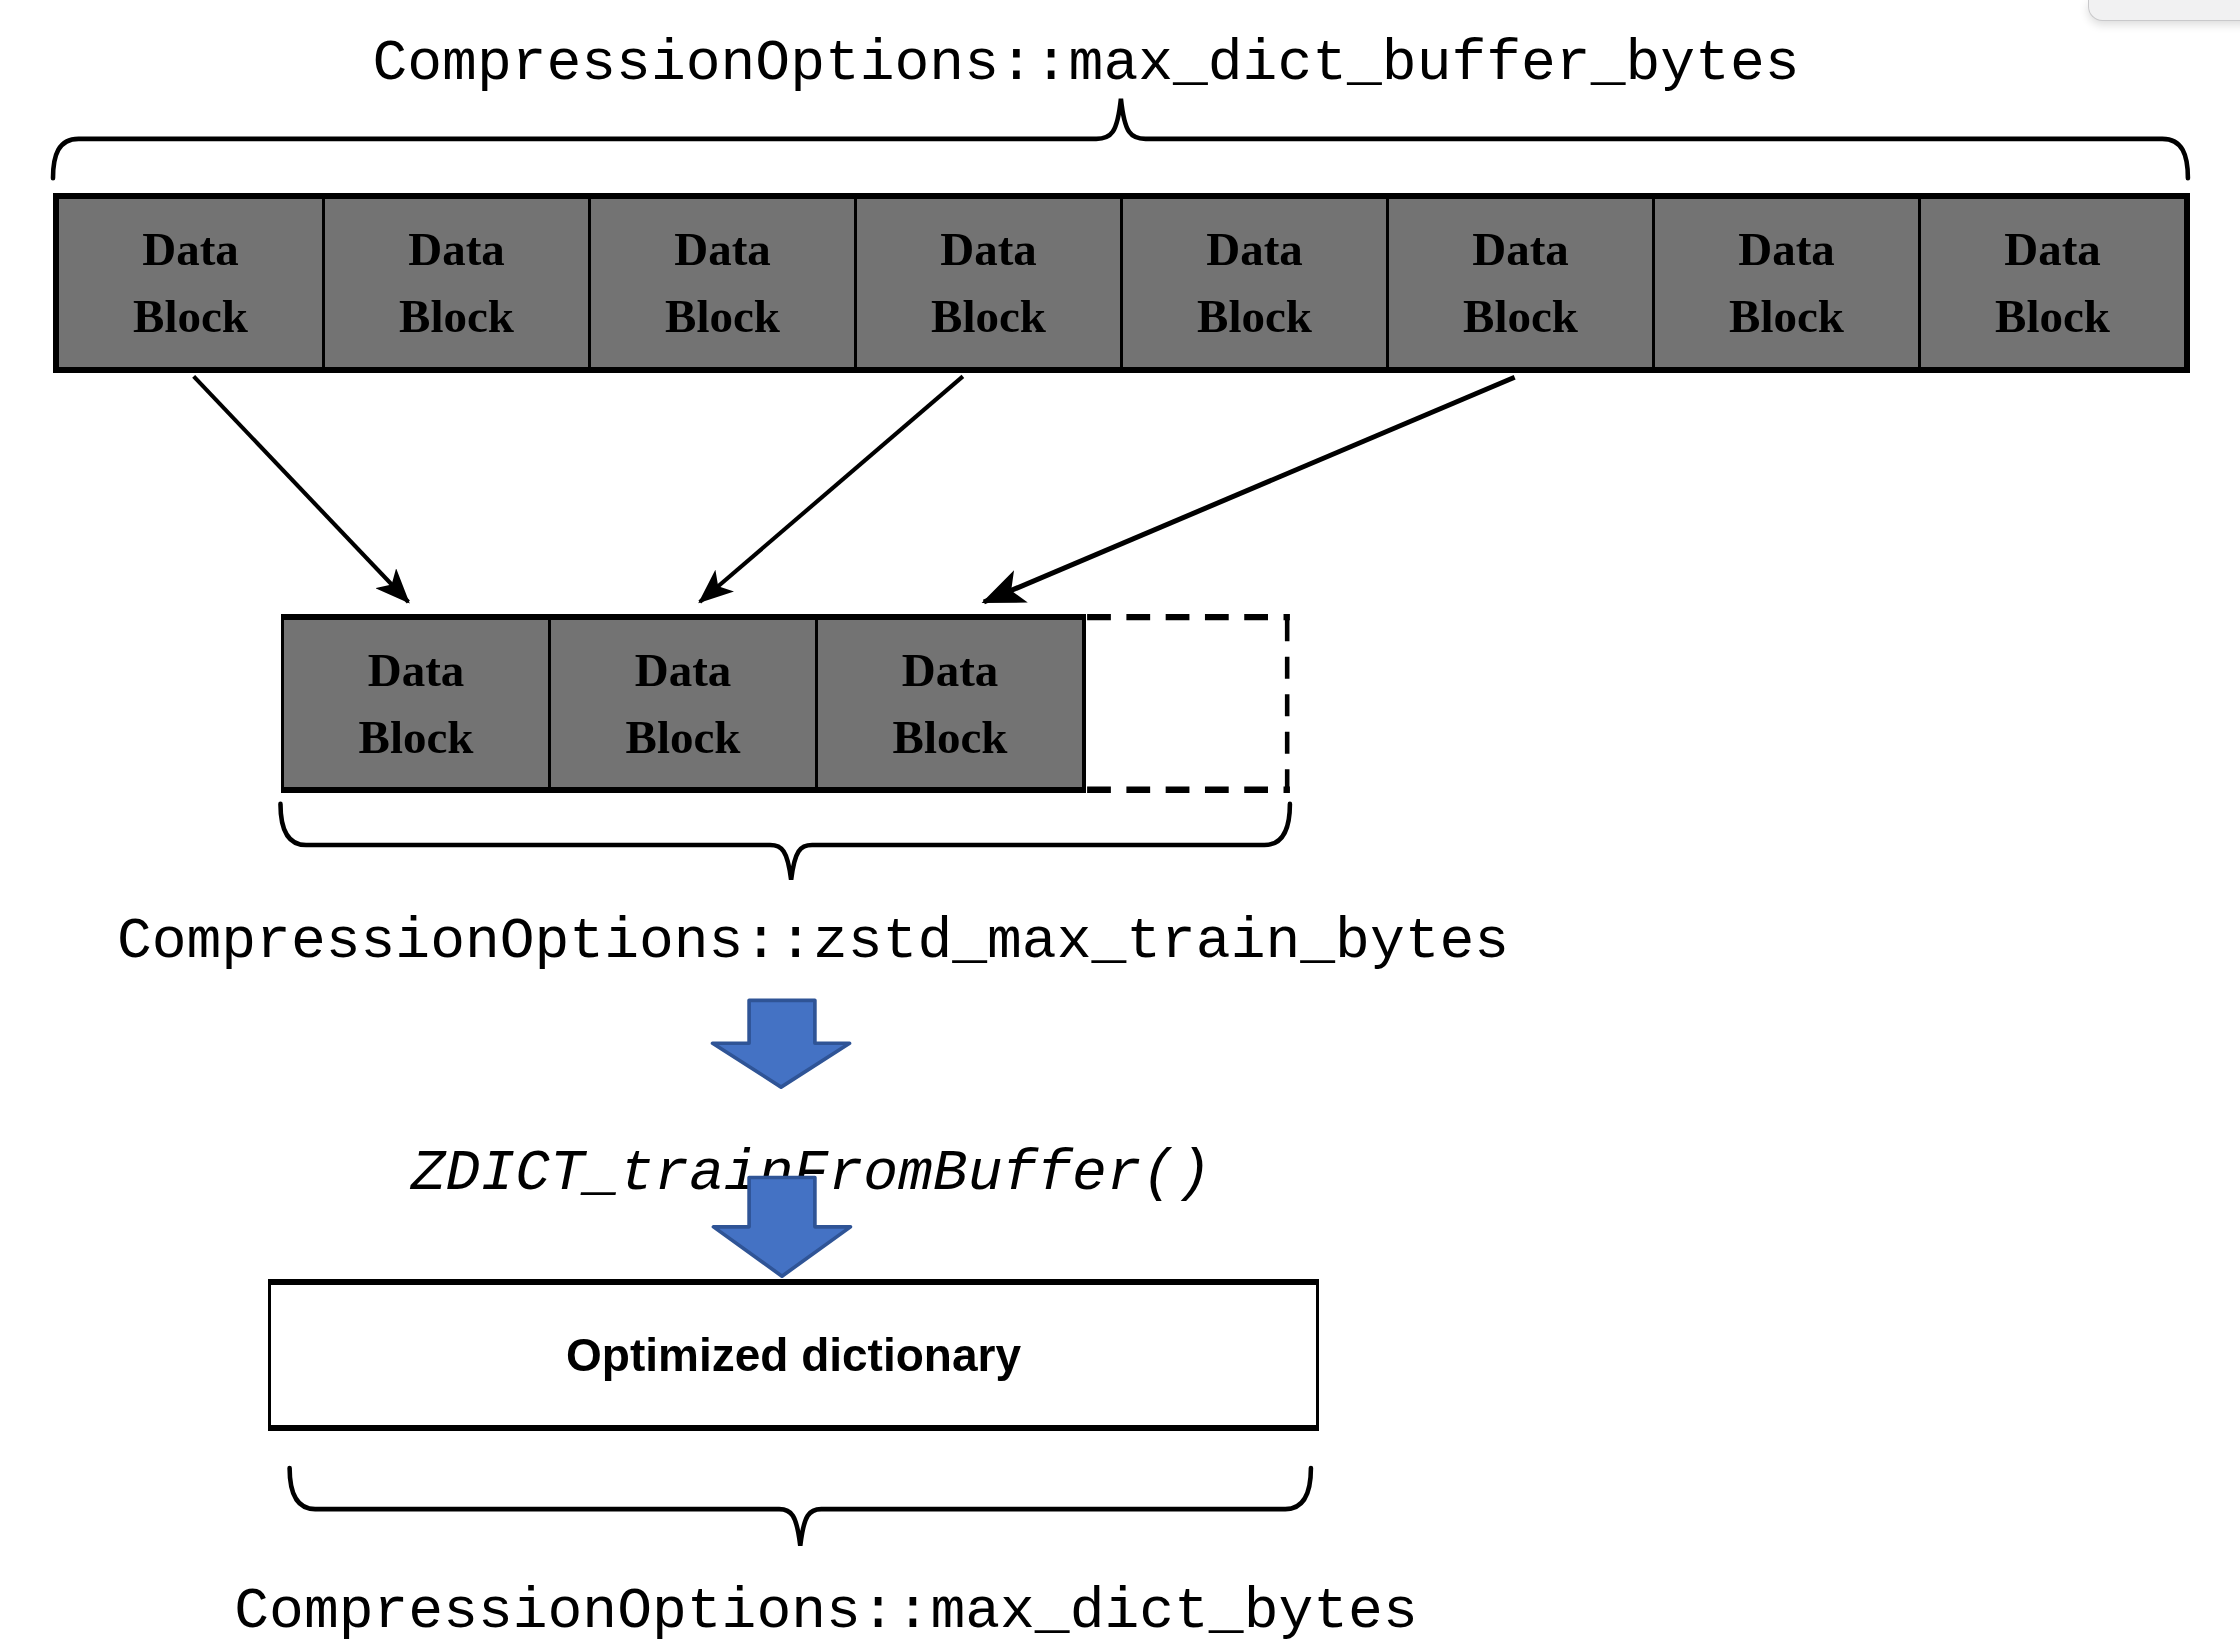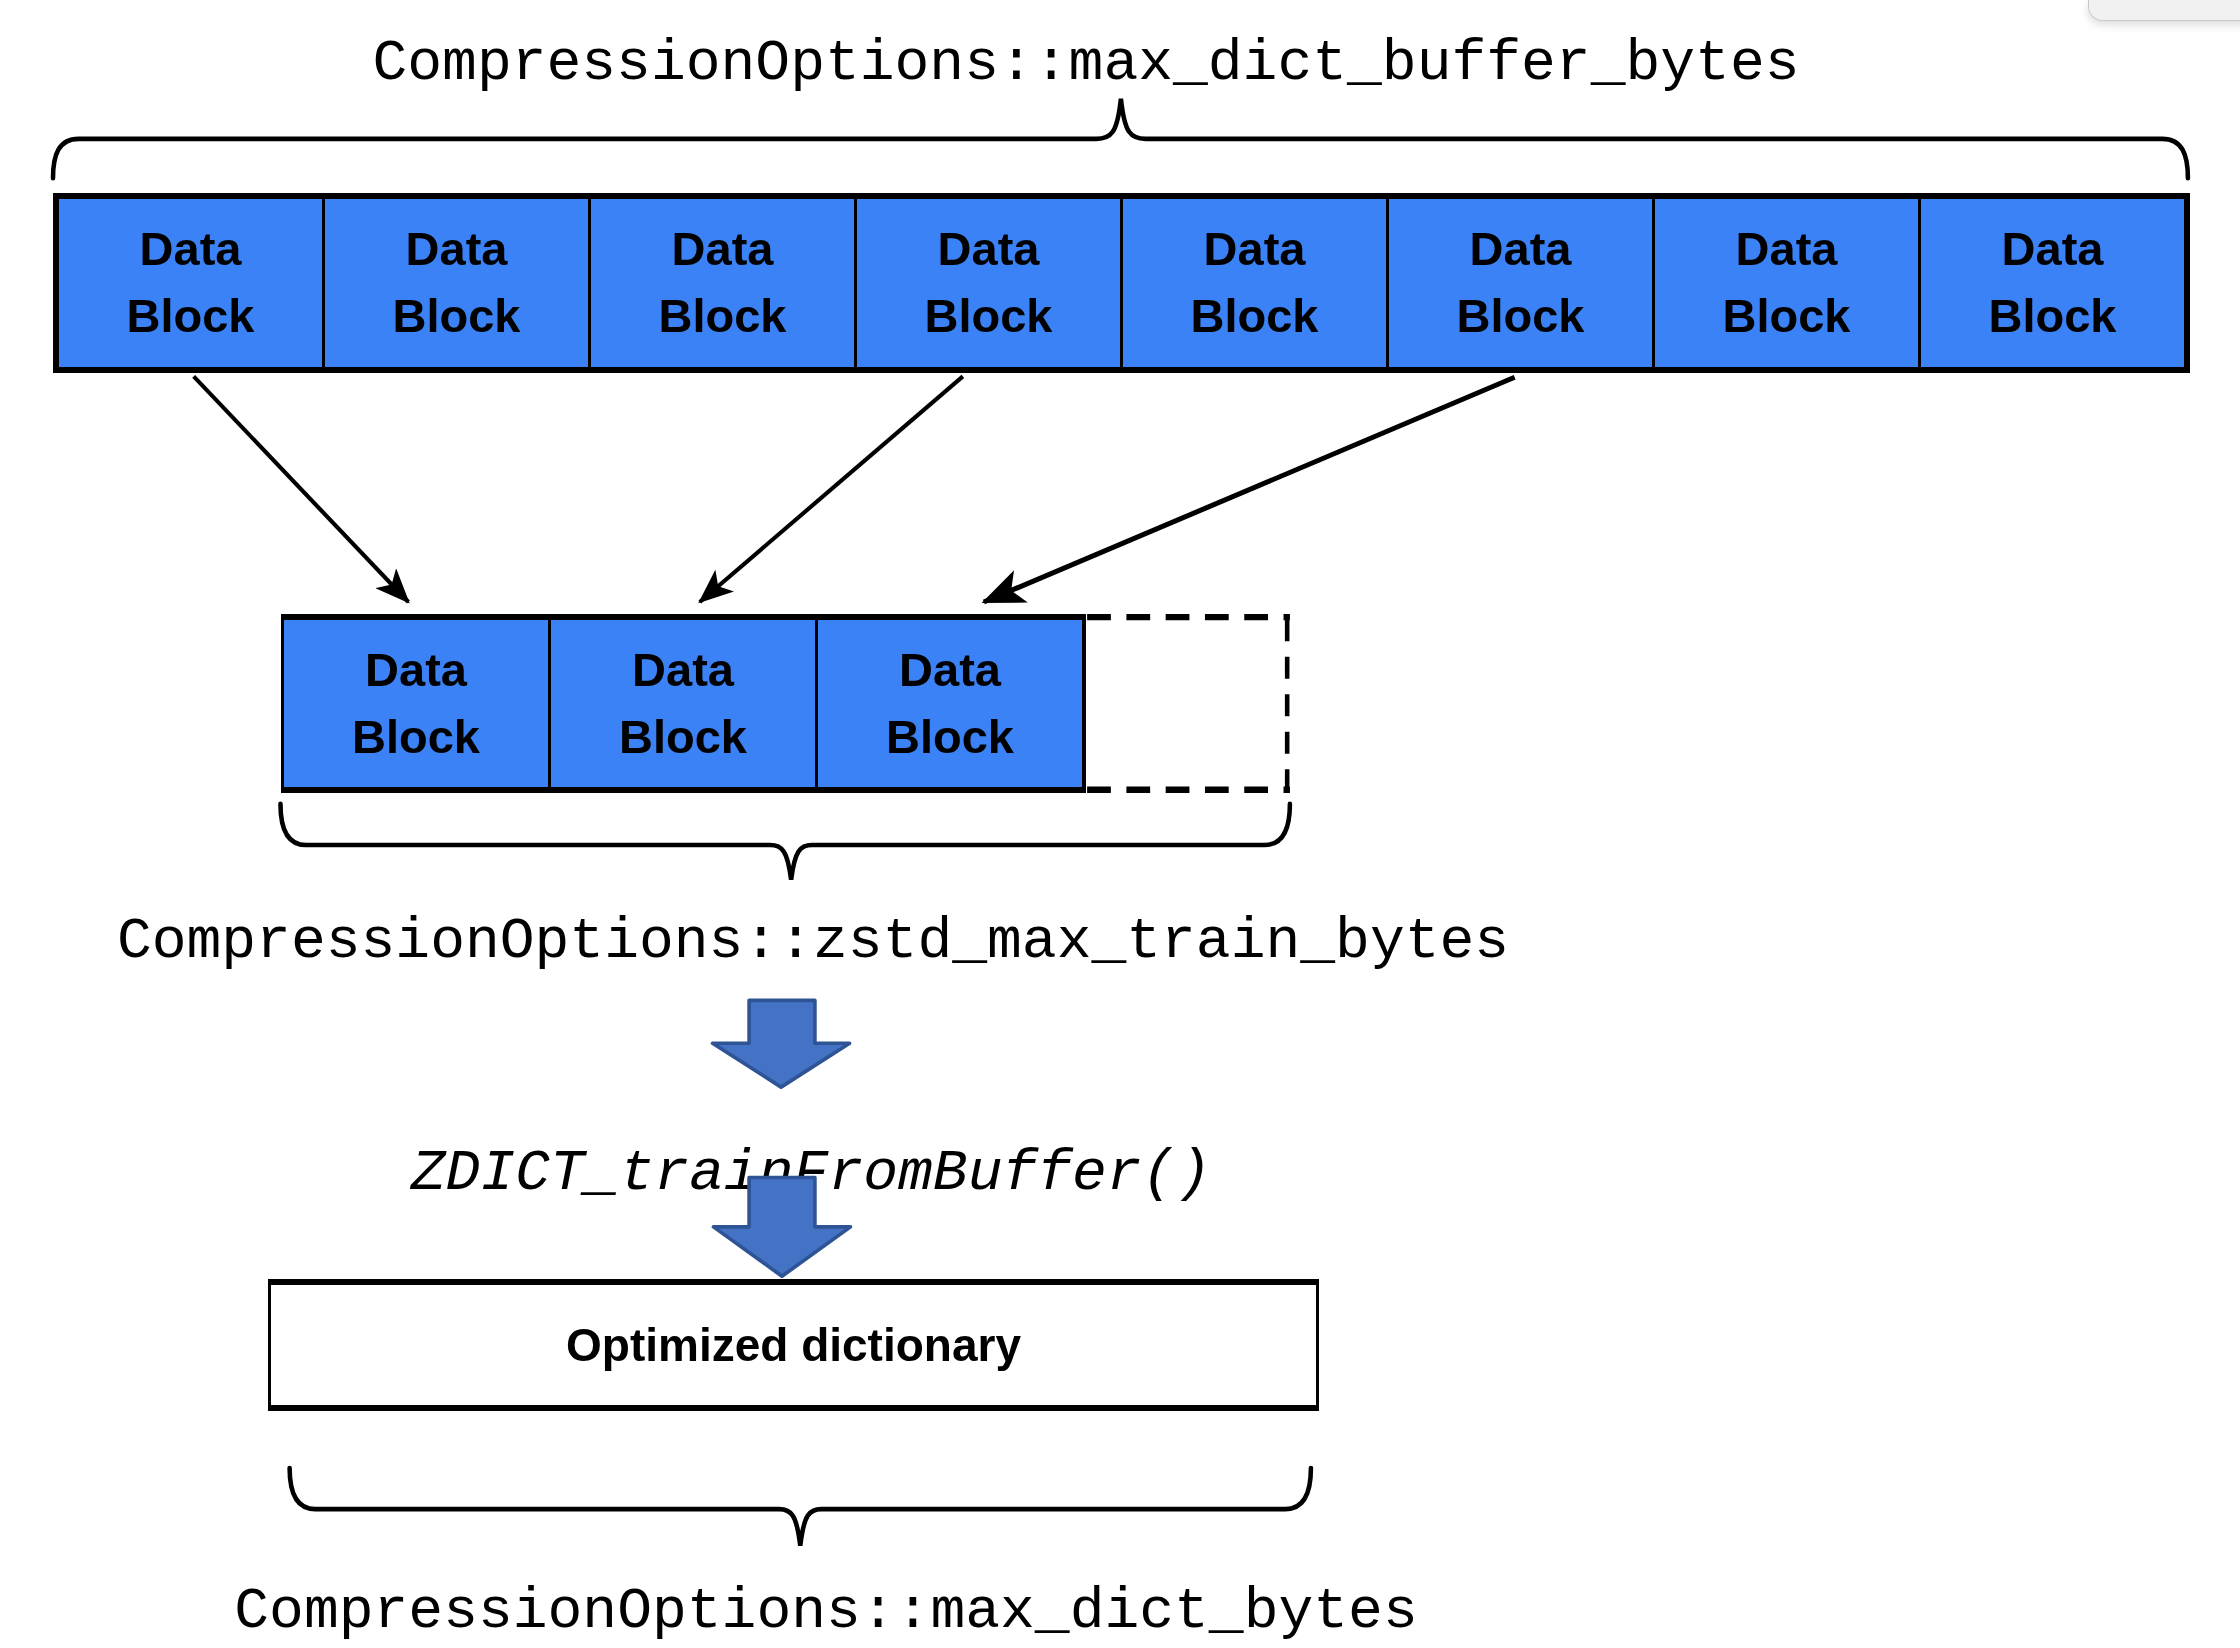--- a/index.html
+++ b/index.html
@@ -8,34 +8,34 @@
     background:#ffffff; overflow:hidden;
     font-family:"Liberation Sans", sans-serif; color:#000;
   }
   .mono-label {
     position:absolute; transform:translateX(-50%);
     font-family:"Liberation Mono","DejaVu Sans Mono",monospace;
     font-size:58px; line-height:1; white-space:nowrap; color:#000;
   }
   .block-row {
     position:absolute; display:flex; box-sizing:border-box;
-    background:#3b82f6; border:6.4px solid #000;
+    background:#737373; border:6.4px solid #000;font-family:Liberation Serif, serif;
   }
   .block-row .cell {
     flex:1 1 0; display:flex; flex-direction:column;
     align-items:center; justify-content:center;
     font-size:47px; font-weight:bold; line-height:1.42;
     border-left:3.2px solid #000;
   }
   .block-row .cell:first-child { border-left:none; }
   #top-row   { left:53px;  top:193px; width:2137px; height:180px; }
   #mid-row   { left:281px; top:614px; width:805px;  height:179px;
                border-width:6.4px 4.6px 6.4px 3.7px; }
   #dict-box  {
-    position:absolute; left:268px; top:1279px; width:1051px; height:132px;
+    position:absolute; left:268px; top:1279px; width:1051px; height:152px;
     box-sizing:border-box; border:3.7px solid #000;
     border-top-width:6.4px; border-bottom-width:6.4px;
     display:flex; align-items:center; justify-content:center;
     font-size:46px; font-weight:bold; background:#fff;
   }
   #corner-chrome {
     position:absolute; top:0; left:2088px; width:164px; height:20px;
     background:#f1f1f2; border-left:1.8px solid #c9c9cb; border-bottom:1.8px solid #c9c9cb;
     border-bottom-left-radius:14.6px; box-shadow:0 3.7px 9.1px rgba(0,0,0,0.14);
   }

